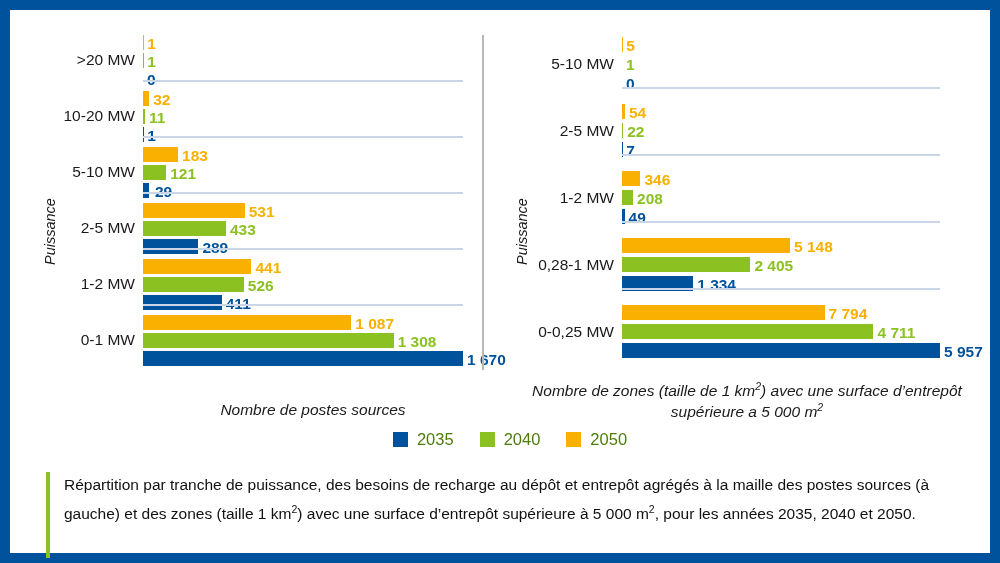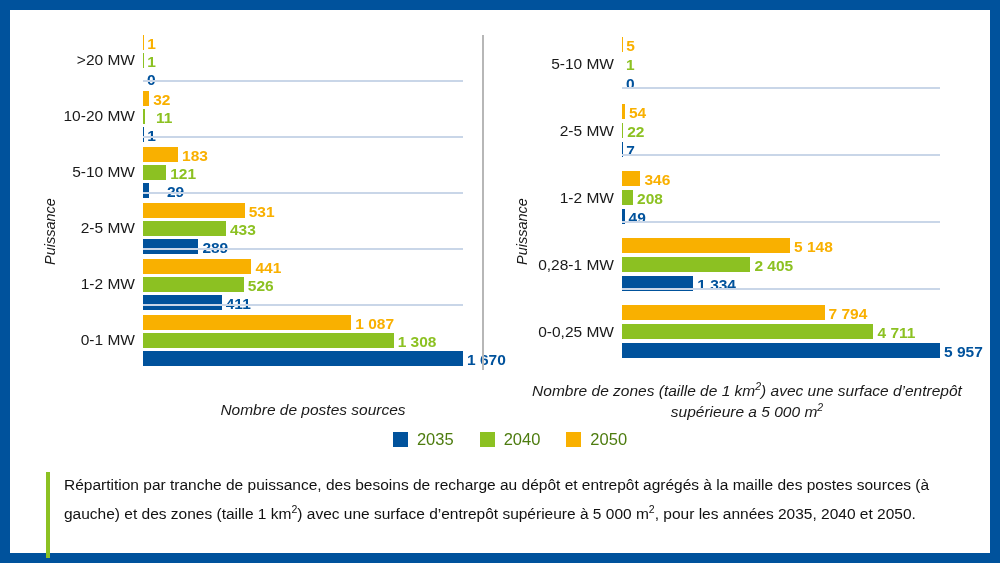--- a/index.html
+++ b/index.html
@@ -112,33 +112,33 @@
             <div class="bar b2040" style="left: 123px; top: 20.5px; width: 0.191617px; height: 15px; background: rgb(140, 193, 34);"></div>
             <div class="val v2040" style="left: 127.192px; top: 21.5px; color: rgb(140, 193, 34);">1</div>
             <div class="val v2035" style="left: 127px; top: 39.5px; color: rgb(0, 82, 156);">0</div>
           </div>
           <div class="gridline" style="left: 123px; width: 320px; top: 60px; background: rgb(201, 214, 232);"></div>
           <div class="catgroup" style="top: 68px; height: 56px;">
             <div class="cat-label" style="left: 0px; width: 115px; top: 19px;">10-20 MW</div>
             <div class="bar b2050" style="left: 123px; top: 2.5px; width: 6.13174px; height: 15px; background: rgb(249, 176, 0);"></div>
             <div class="val v2050" style="left: 133.132px; top: 3.5px; color: rgb(249, 176, 0);">32</div>
             <div class="bar b2040" style="left: 123px; top: 20.5px; width: 2.10778px; height: 15px; background: rgb(140, 193, 34);"></div>
-            <div class="val v2040" style="left: 129.108px; top: 21.5px; color: rgb(140, 193, 34); margin-left: 7px;">11</div>
+            <div class="val v2040" style="left: 129.108px; top: 21.5px; color: rgb(140, 193, 34);">11</div>
             <div class="bar b2035" style="left: 123px; top: 38.5px; width: 0.191617px; height: 15px; background: rgb(0, 82, 156);"></div>
             <div class="val v2035" style="left: 127.192px; top: 39.5px; color: rgb(0, 82, 156);">1</div>
           </div>
           <div class="gridline" style="left: 123px; width: 320px; top: 116px; background: rgb(201, 214, 232);"></div>
           <div class="catgroup" style="top: 124px; height: 56px;">
             <div class="cat-label" style="left: 0px; width: 115px; top: 19px;">5-10 MW</div>
             <div class="bar b2050" style="left: 123px; top: 2.5px; width: 35.0659px; height: 15px; background: rgb(249, 176, 0);"></div>
             <div class="val v2050" style="left: 162.066px; top: 3.5px; color: rgb(249, 176, 0);">183</div>
             <div class="bar b2040" style="left: 123px; top: 20.5px; width: 23.1856px; height: 15px; background: rgb(140, 193, 34);"></div>
             <div class="val v2040" style="left: 150.186px; top: 21.5px; color: rgb(140, 193, 34);">121</div>
             <div class="bar b2035" style="left: 123px; top: 38.5px; width: 5.55689px; height: 15px; background: rgb(0, 82, 156);"></div>
-            <div class="val v2035" style="left: 147px; top: 39.5px; color: rgb(0, 82, 156);">29</div>
+            <div class="val v2035" style="left: 135px; top: 39.5px; color: rgb(0, 82, 156);">29</div>
           </div>
           <div class="gridline" style="left: 123px; width: 320px; top: 172px; background: rgb(201, 214, 232);"></div>
           <div class="catgroup" style="top: 180px; height: 56px;">
             <div class="cat-label" style="left: 0px; width: 115px; top: 19px;">2-5 MW</div>
             <div class="bar b2050" style="left: 123px; top: 2.5px; width: 101.749px; height: 15px; background: rgb(249, 176, 0);"></div>
             <div class="val v2050" style="left: 228.749px; top: 3.5px; color: rgb(249, 176, 0);">531</div>
             <div class="bar b2040" style="left: 123px; top: 20.5px; width: 82.9701px; height: 15px; background: rgb(140, 193, 34);"></div>
             <div class="val v2040" style="left: 209.97px; top: 21.5px; color: rgb(140, 193, 34);">433</div>
             <div class="bar b2035" style="left: 123px; top: 38.5px; width: 55.3772px; height: 15px; background: rgb(0, 82, 156);"></div>
             <div class="val v2035" style="left: 182.377px; top: 39.5px; color: rgb(0, 82, 156);">289</div>

